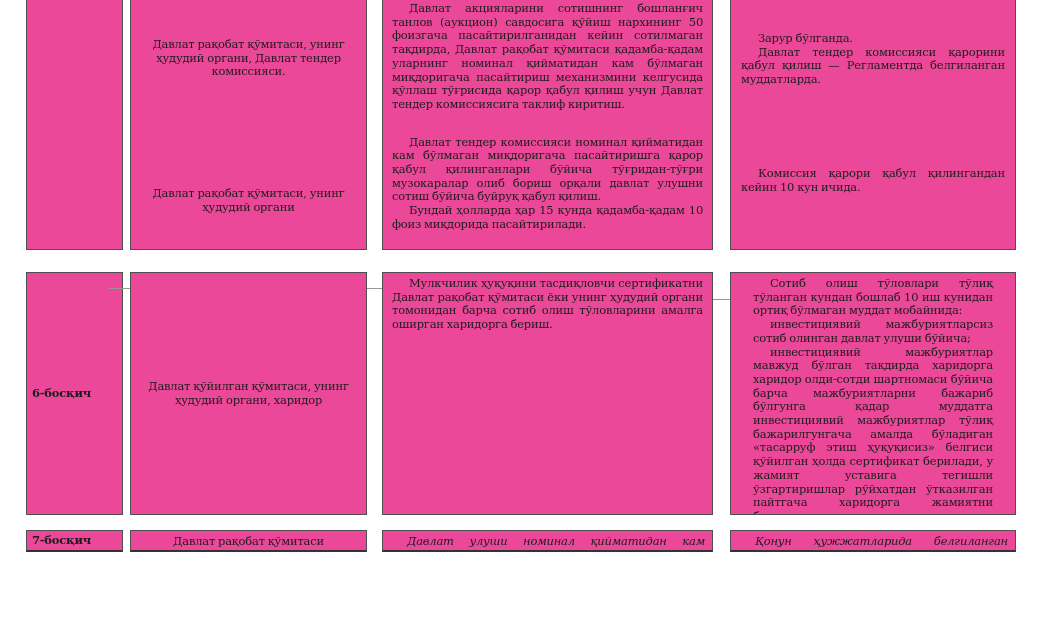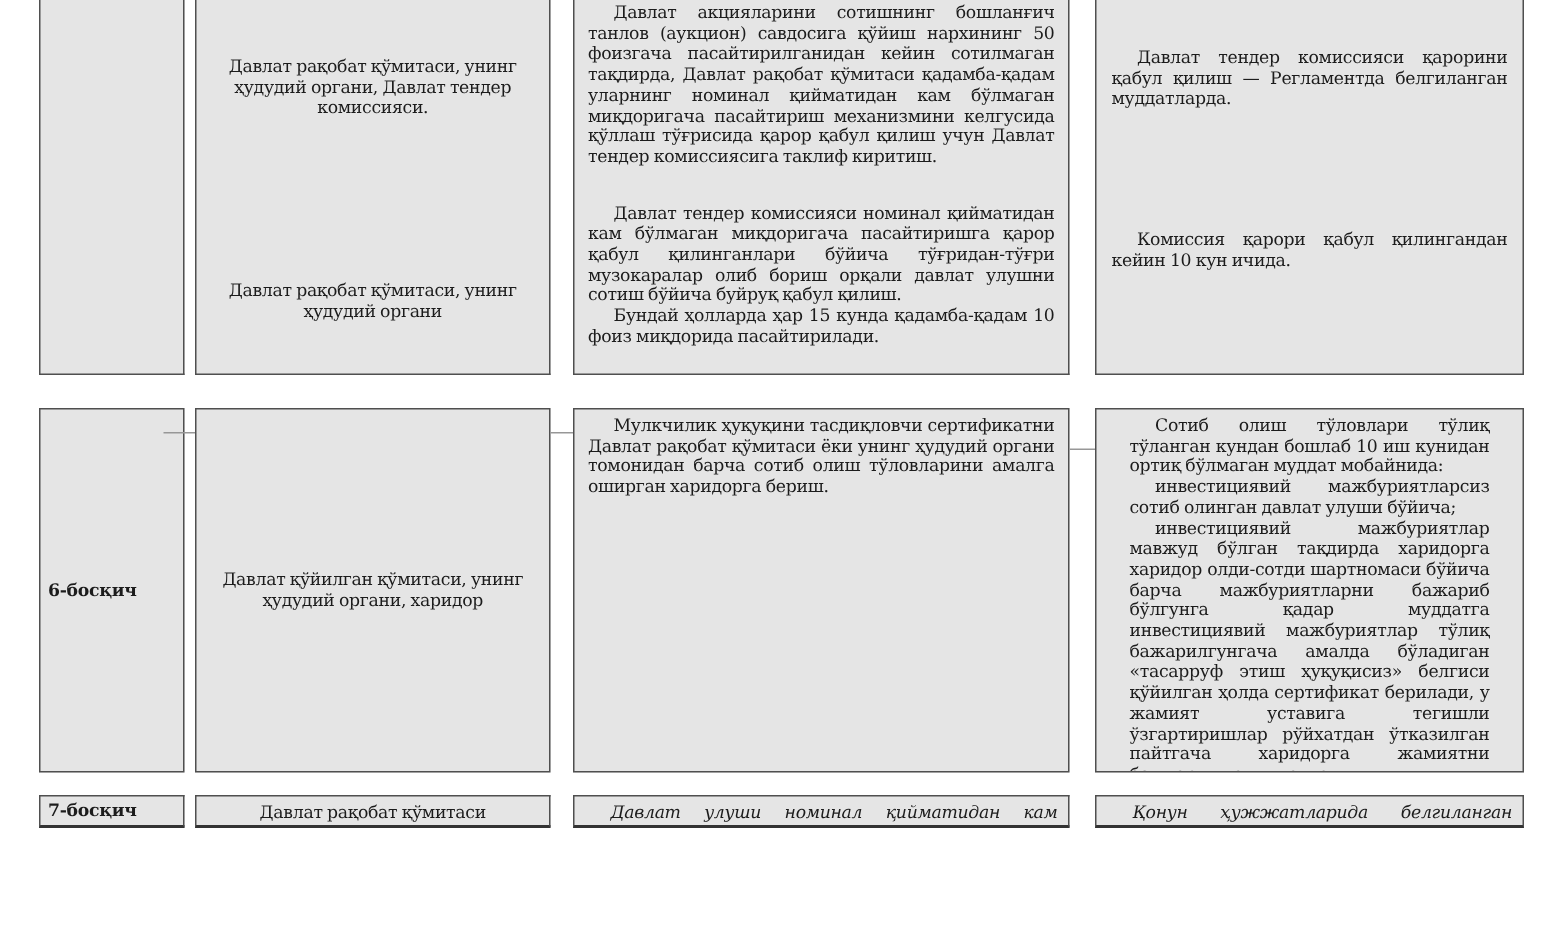--- a/index.html
+++ b/index.html
@@ -12,21 +12,21 @@
     line-height:13.7px;
     color:#1c1c1c;
     letter-spacing:-0.2px;
     word-spacing:-0.5px;
     overflow:hidden;
   }
   .box{
     position:absolute;
     box-sizing:border-box;
     border:1px solid #4f4f4f;
-    background:#e5e5e5;
+    background:#ec4899;
     overflow:hidden;
   }
   p{margin:0;}
   .just{text-align:justify;text-indent:17px;}
   .ctr{text-align:center;}
   .spread{text-align:justify;text-align-last:justify;text-indent:17px;}
   .bold{font-weight:bold;}
 
   
   .r1{top:0;height:250px;border-top:none;}
@@ -77,20 +77,21 @@
     <p class="ctr p-r1c2b">Давлат рақобат қўмитаси, унинг ҳудудий органи</p>
   </div>
 
   <div class="box r1 c3">
     <p class="just">Давлат акцияларини сотишнинг бошланғич танлов (аукцион) савдосига қўйиш нархининг 50 фоизгача пасайтирилганидан кейин сотилмаган тақдирда, Давлат рақобат қўмитаси қадамба-қадам уларнинг номинал қийматидан кам бўлмаган миқдоригача пасайтириш механизмини келгусида қўллаш тўғрисида қарор қабул қилиш учун Давлат тендер комиссиясига таклиф киритиш.</p>
     <p class="just p-r1c3b">Давлат тендер комиссияси номинал қийматидан кам бўлмаган миқдоригача пасайтиришга қарор қабул қилинганлари бўйича тўғридан-тўғри музокаралар олиб бориш орқали давлат улушни сотиш бўйича буйруқ қабул қилиш.</p>
     <p class="just">Бундай ҳолларда ҳар 15 кунда қадамба-қадам 10 фоиз миқдорида пасайтирилади.</p>
   </div>
 
   <div class="box r1 c4">
+    <p class="just">Зарур бўлганда.</p>
     <p class="just">Давлат тендер комиссияси қарорини қабул қилиш — Регламентда белгиланган муддатларда.</p>
     <p class="just p-r1c4c">Комиссия қарори қабул қилингандан кейин 10 кун ичида.</p>
   </div>
 
   <div class="box r2 c1">
     <p class="bold">6-босқич</p>
   </div>
 
   <div class="box r2 c2">
     <p class="ctr">Давлат қўйилган қўмитаси, унинг ҳудудий органи, харидор</p>

